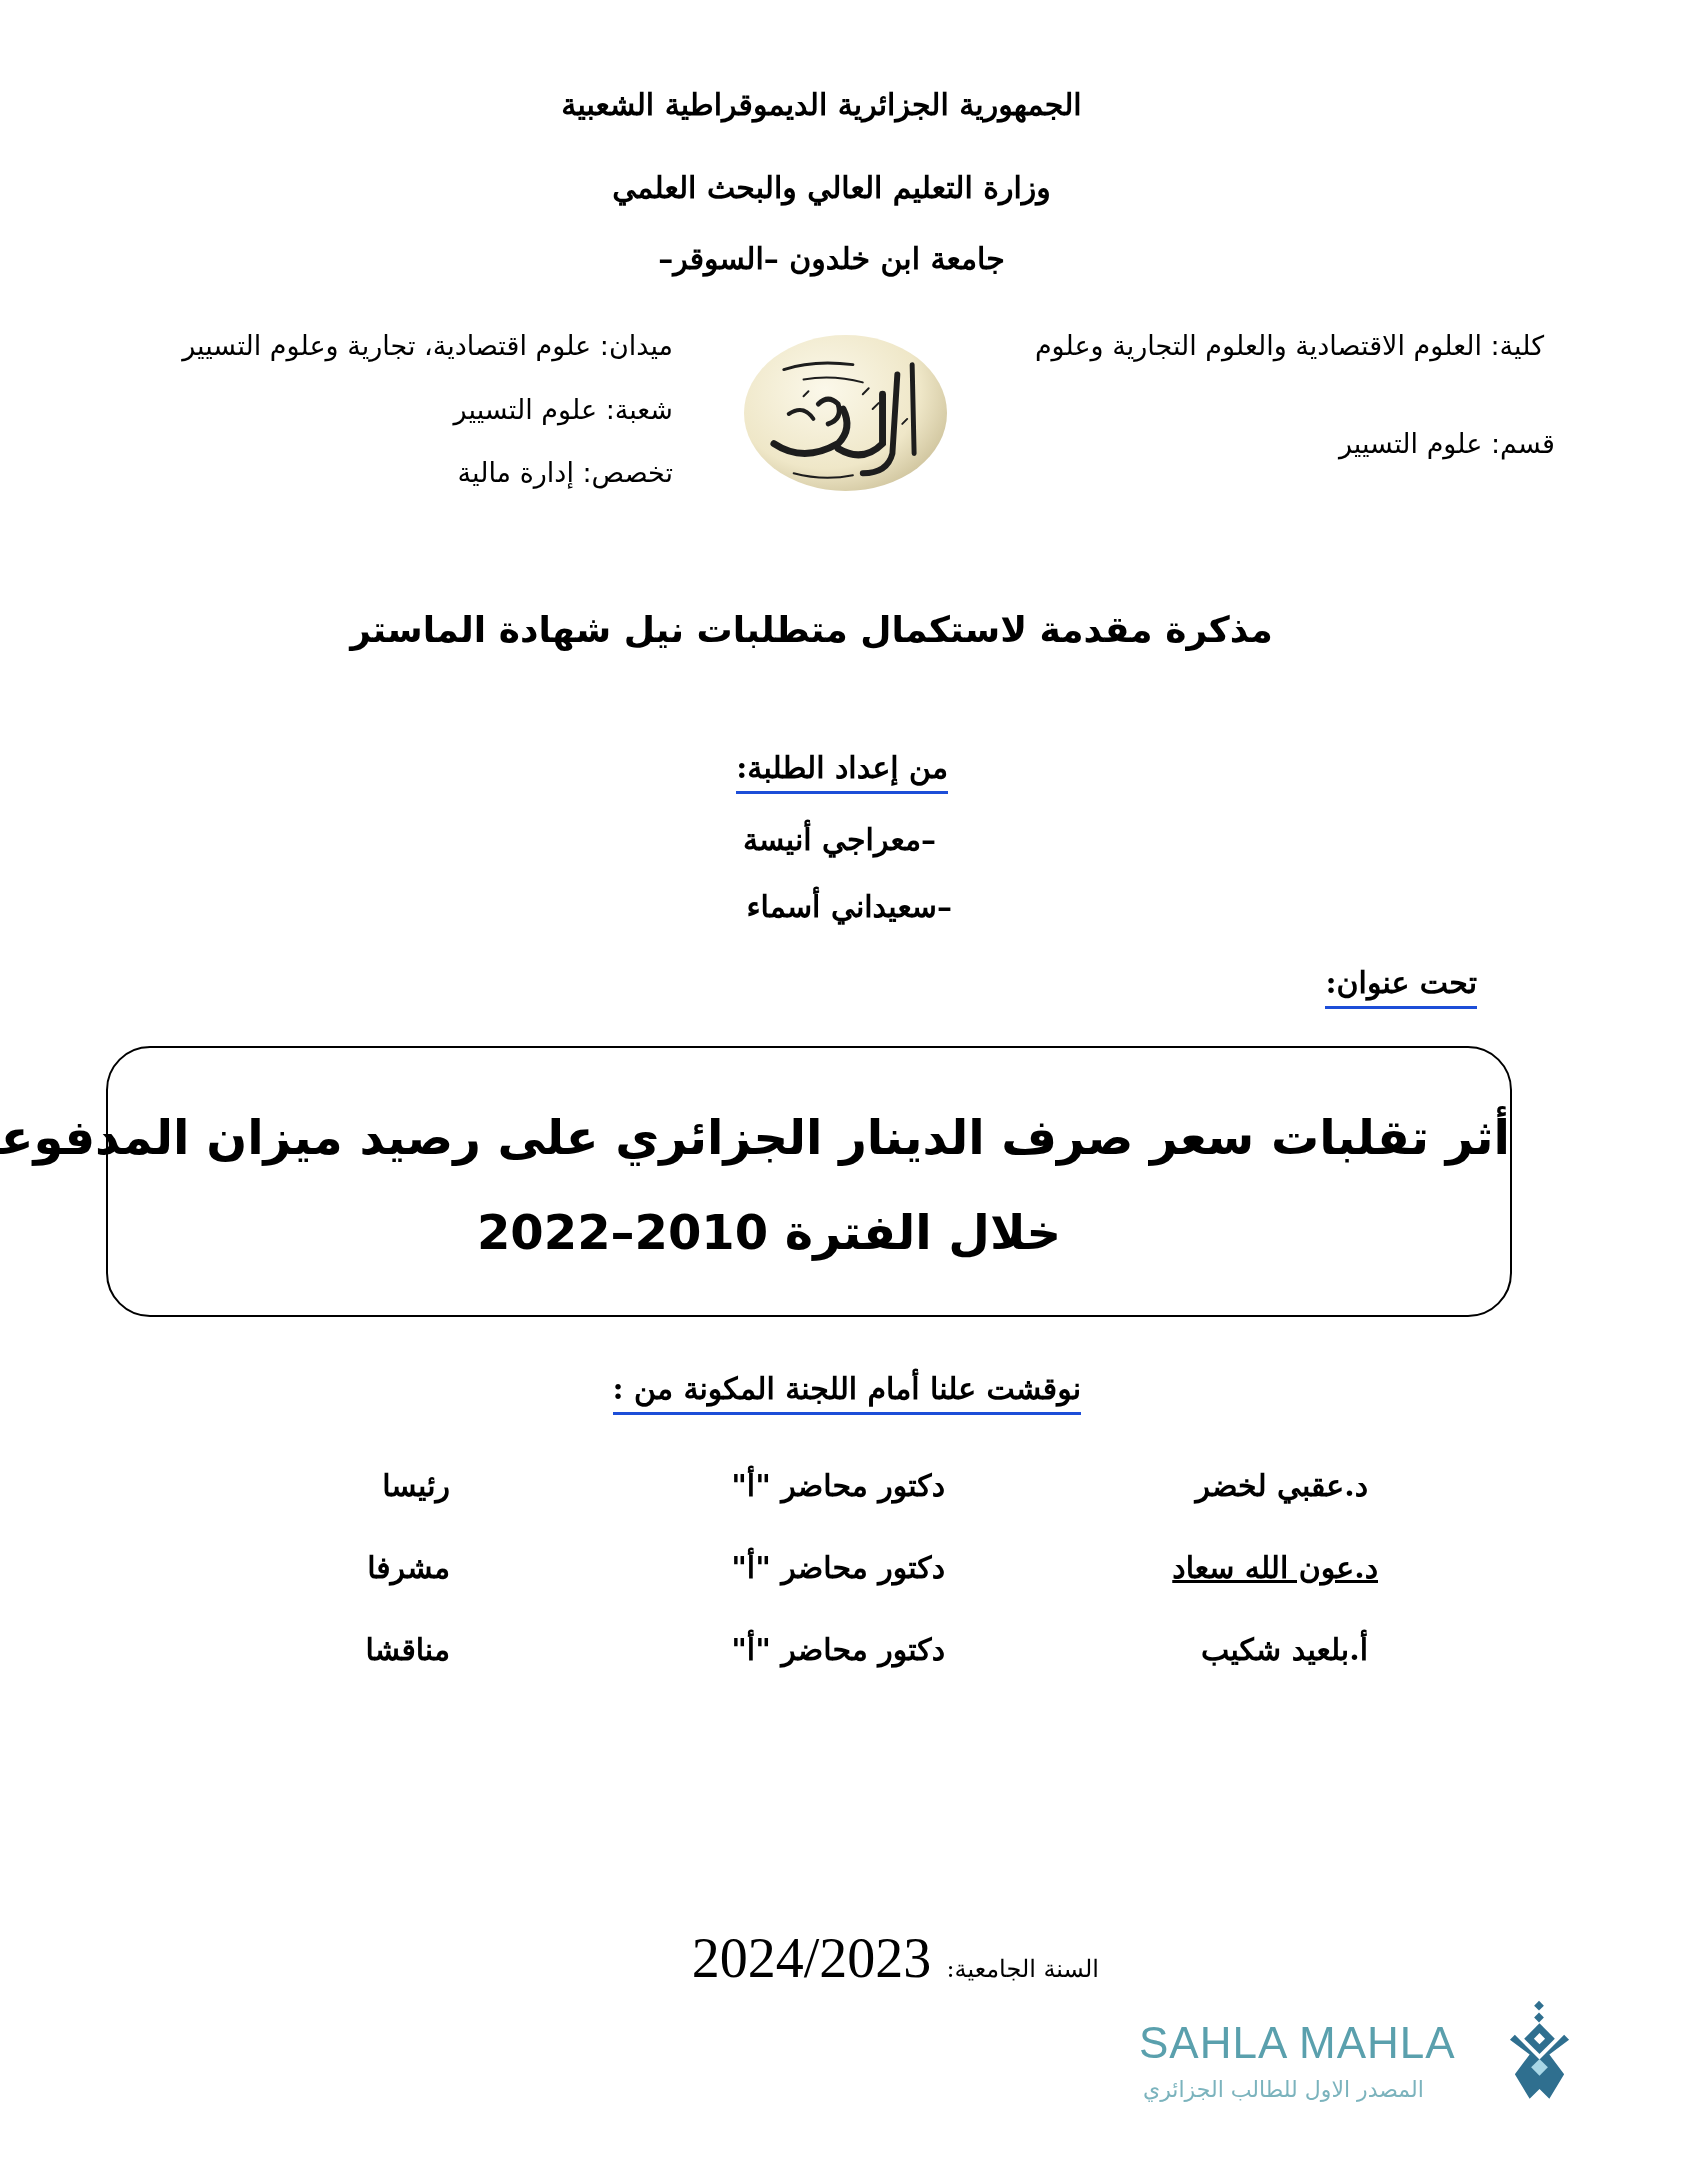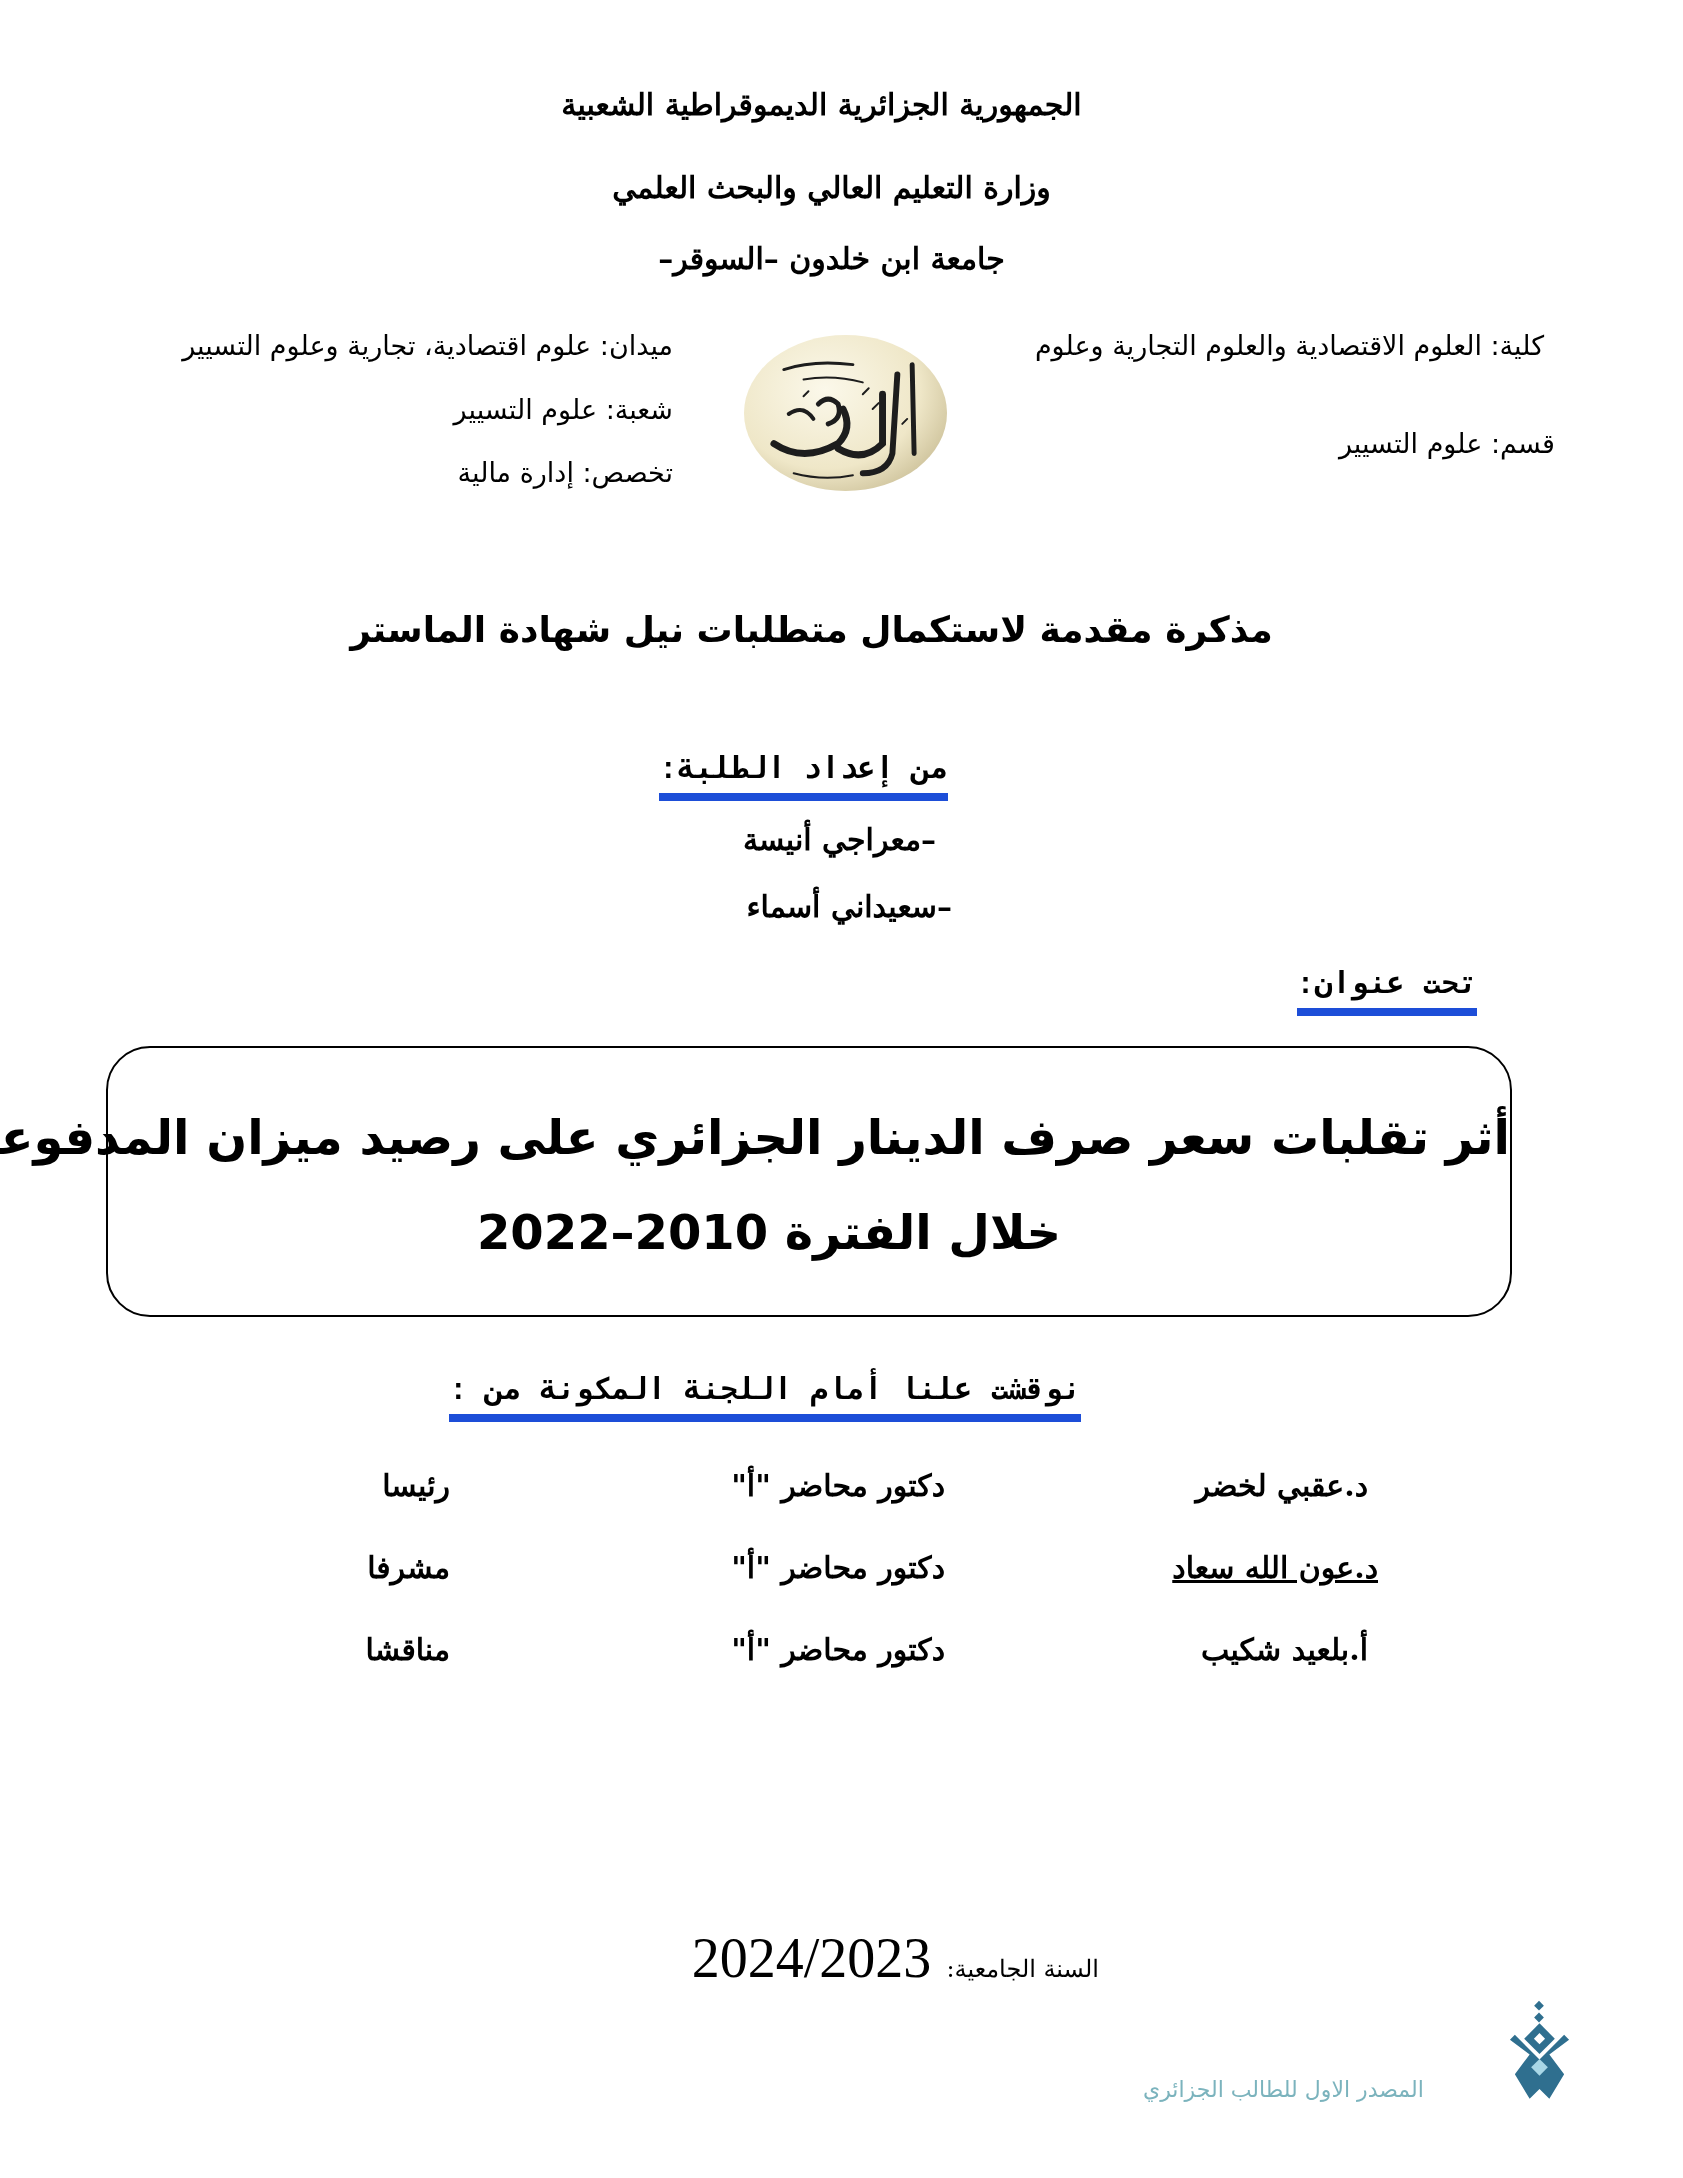--- a/index.html
+++ b/index.html
@@ -4,21 +4,21 @@
 <style>
   html, body { margin:0; padding:0; background:#ffffff; }
   body { width:1683px; height:2178px; position:relative; overflow:hidden;
          font-family:"DejaVu Serif", "Liberation Serif", serif; color:#000; }
   .abs { position:absolute; }
   .rtl { direction:rtl; unicode-bidi:plaintext; white-space:nowrap; }
   .center-line { left:0; width:1683px; text-align:center; }
   .hdr { font-size:30px; font-weight:bold; }
   .info { font-size:27px; font-family:"DejaVu Sans", "Liberation Sans", sans-serif; }
   .memo { font-size:36px; font-weight:bold; font-family:"DejaVu Sans", "Liberation Sans", sans-serif; }
-  .ul { border-bottom:8px solid #1d4ed8; padding-bottom:6px;font-family:Liberation Mono, monospace; }
+  .ul { border-bottom:3px solid #1d4ed8; padding-bottom:6px; }
   .big { font-size:30px; font-weight:bold; }
   .titlebox { left:106px; top:1046px; width:1406px; height:271px; border:2.5px solid #000;
               border-radius:44px; box-sizing:border-box; }
   .title-line { font-size:48px; font-weight:bold; font-family:"DejaVu Sans", "Liberation Sans", sans-serif;
                 width:100%; text-align:center; position:absolute; }
   .cm { font-size:30px; font-weight:bold; }
   .seal { left:744px; top:335px; width:203px; height:156px; border-radius:50%;
           background: radial-gradient(ellipse at 40% 35%, #fbf8ea 0%, #efe7c8 55%, #c7bb92 85%, #8c8466 100%);
           overflow:hidden; }
   .logo-text { color:#5aa0ad; font-family:"Liberation Sans", "DejaVu Sans", sans-serif; }
@@ -88,20 +88,21 @@
   <div class="abs rtl cm" style="right:738px; top:1632px;">دكتور محاضر "أ"</div>
   <div class="abs rtl cm" style="right:1233px; top:1632px;">مناقشا</div>
 </div>
 
 <div class="abs" style="right:584px; top:1926px; direction:rtl; white-space:nowrap;">
   <span style="font-size:24px;">السنة الجامعية:</span>
   <span style="font-size:56px; font-weight:normal; font-family:'Liberation Serif', serif; margin-right:10px;">2024/2023</span>
 </div>
 
 <div class="abs" style="left:1139px; top:2000px; width:446px; height:139px;">
+  <div class="abs logo-text" style="left:0; top:18px; font-size:44px; letter-spacing:1px;">SAHLA MAHLA</div>
   <div class="abs logo-text rtl" style="left:4px; top:77px; font-size:22px; font-family:'DejaVu Sans', sans-serif; color:#7bb3bd;">المصدر الاول للطالب الجزائري</div>
   <svg class="abs" style="left:366px; top:0;" width="69" height="104" viewBox="0 0 70 105">
     <g fill="#2f6f8f">
       <rect x="31" y="2" width="7" height="7" transform="rotate(45 34.5 5.5)"></rect>
       <rect x="31" y="14" width="7" height="7" transform="rotate(45 34.5 17.5)"></rect>
       <rect x="24" y="28" width="22" height="22" transform="rotate(45 35 39)"></rect>
       <path d="M5 40 L25 55 L10 75 L25 100 L35 90 L45 100 L60 75 L45 55 L65 40 L60 35 L35 60 L10 35 Z"></path>
     </g>
     <rect x="31" y="35" width="8" height="8" fill="#ffffff" transform="rotate(45 35 39)"></rect>
     <rect x="29" y="62" width="12" height="12" fill="#a9d7e6" transform="rotate(45 35 68)"></rect>

